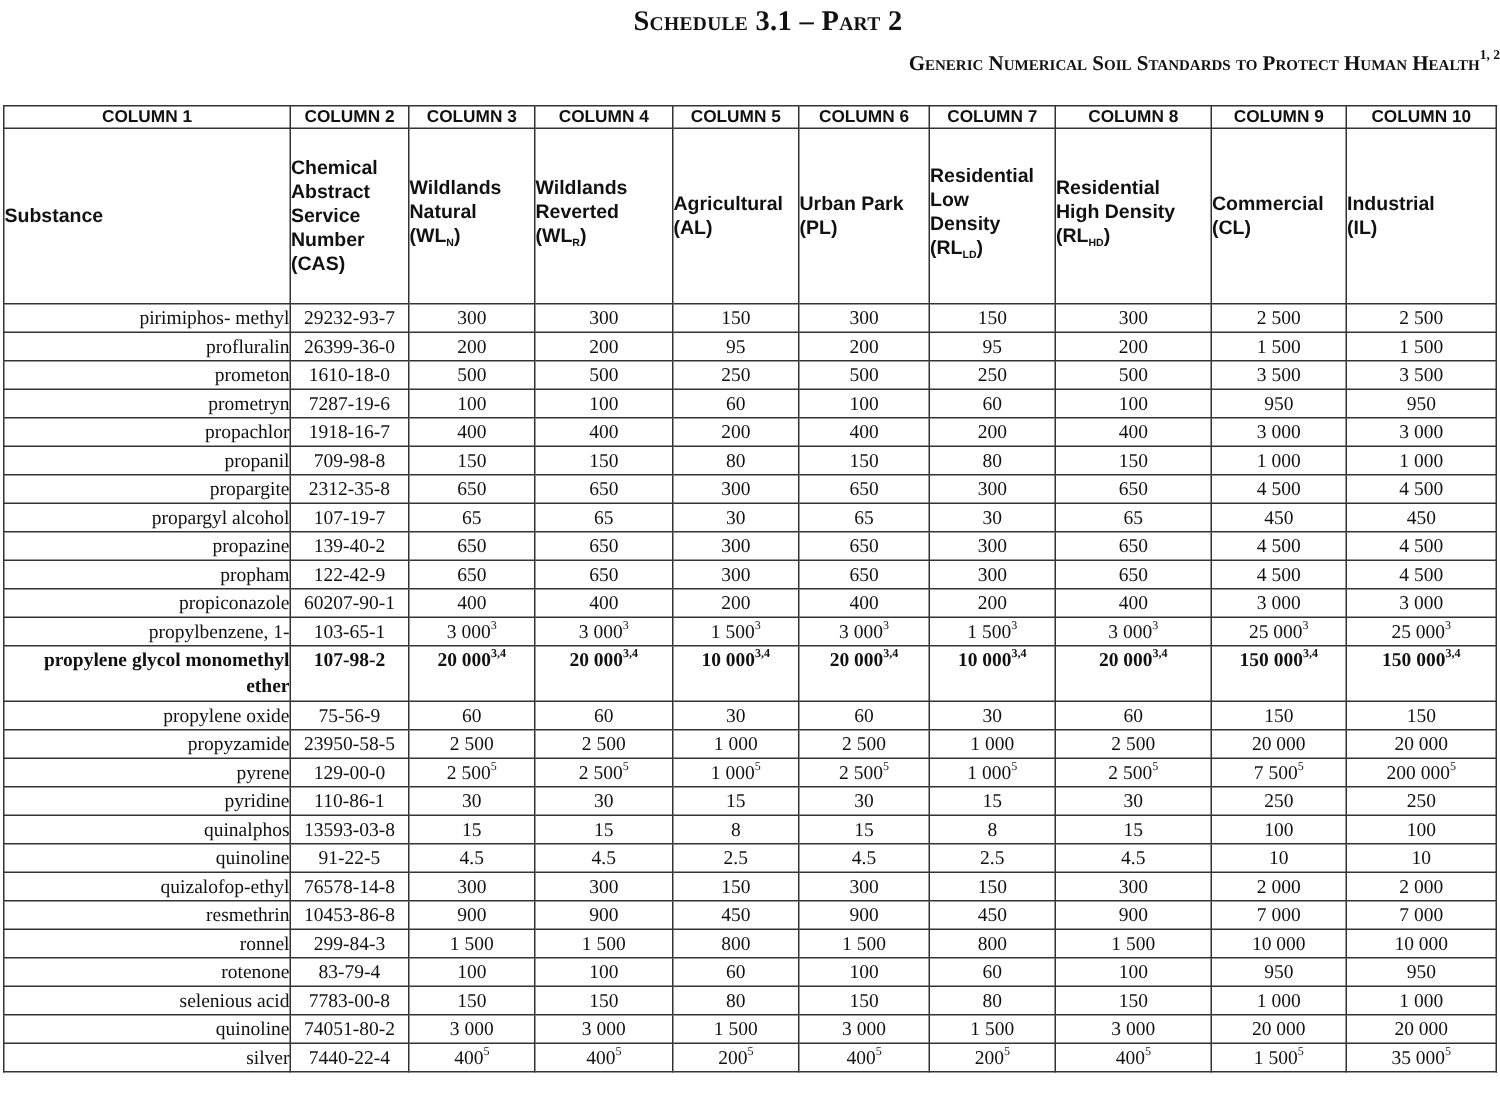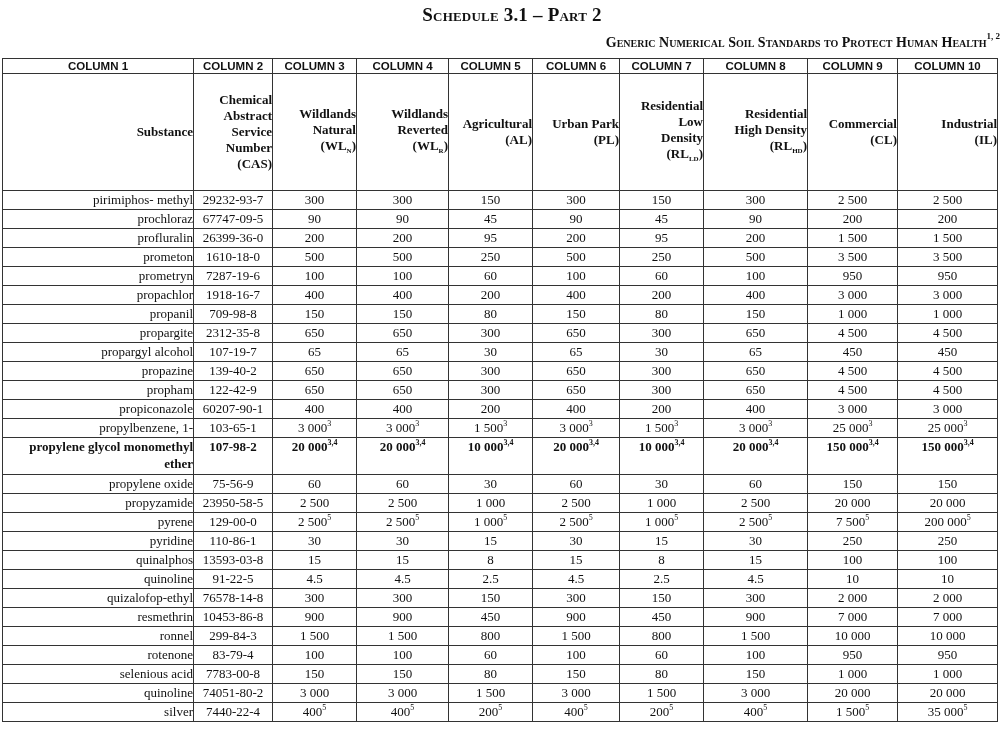--- a/index.html
+++ b/index.html
@@ -1,23 +1,23 @@
 <!DOCTYPE html>
 <html><head>
 <meta charset="utf-8">
 <style>
   html, body { margin: 0; padding: 0; background: #ffffff; }
   body { width: 1000px; height: 742px; overflow: hidden; position: relative; font-family: "Liberation Serif", serif; color: #111; }
   .title { position: absolute; top: 4px; left: 12px; width: 1000px; text-align: center; font-family: "Liberation Serif", serif; font-weight: bold; font-size: 19px; font-variant: small-caps; letter-spacing: 0.2px; }
   .subtitle { position: absolute; top: 33px; left: 0; width: 1000px; text-align: right; font-family: "Liberation Serif", serif; font-weight: bold; font-size: 14px; font-variant: small-caps; }
   .subtitle sup { font-size: 9px; position: relative; top: -2px; }
-  table.std { position: absolute; top: 58px; left: 2px; width: 995px; border-collapse: collapse; table-layout: fixed; padding-left: 40px; }
+  table.std { position: absolute; top: 70px; left: 2px; width: 995px; border-collapse: collapse; table-layout: fixed; padding-left: 40px; }
   table.std td, table.std th { border: 1px solid #333; padding: 0; }
   th.colnum { font-family: "Liberation Sans", sans-serif; font-weight: bold; font-size: 11.5px; height: 14px; line-height: 14px; text-align: center; }
-  th.colhead { font-family: Liberation Serif, serif; font-weight: bold; font-size: 13px; line-height: 16px; height: 116px; text-align: right; vertical-align: middle; border-bottom: 3px double #333; }
+  th.colhead { font-family: Liberation Sans, sans-serif; font-weight: bold; font-size: 13px; line-height: 16px; height: 116px; text-align: left; vertical-align: middle; border-bottom: 3px double #333; }
   th.colhead sub { font-size: 7px; vertical-align: -3px; }
   td { font-family: "Liberation Serif", serif; font-size: 13px; height: 18px; line-height: 17px; text-align: center; vertical-align: top; }
   td.name { text-align: right; padding-left: 9px; }
   tr.tall td { height: 36px; font-weight: bold; }
   td sup { font-size: 8px; position: relative; top: -1px; line-height: 0; }
 </style>
 </head>
 <body>
 
 <div class="title">Schedule 3.1 – Part 2</div>
@@ -106,32 +106,20 @@
         <td><span>300</span></td>
         <td><span>300</span></td>
         <td><span>150</span></td>
         <td><span>300</span></td>
         <td><span>150</span></td>
         <td><span>300</span></td>
         <td><span>2 500</span></td>
         <td><span>2 500</span></td>
       </tr>
       <tr>
-        <td class="name">prochloraz</td>
-        <td>67747-09-5</td>
-        <td><span>90</span></td>
-        <td><span>90</span></td>
-        <td><span>45</span></td>
-        <td><span>90</span></td>
-        <td><span>45</span></td>
-        <td><span>90</span></td>
-        <td><span>200</span></td>
-        <td><span>200</span></td>
-      </tr>
-      <tr>
         <td class="name">profluralin</td>
         <td>26399-36-0</td>
         <td><span>200</span></td>
         <td><span>200</span></td>
         <td><span>95</span></td>
         <td><span>200</span></td>
         <td><span>95</span></td>
         <td><span>200</span></td>
         <td><span>1 500</span></td>
         <td><span>1 500</span></td>

